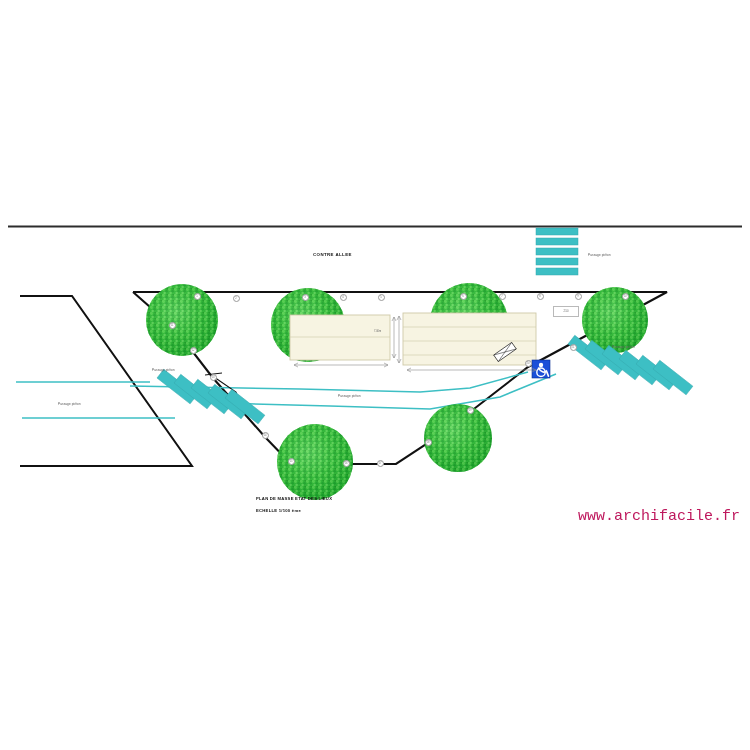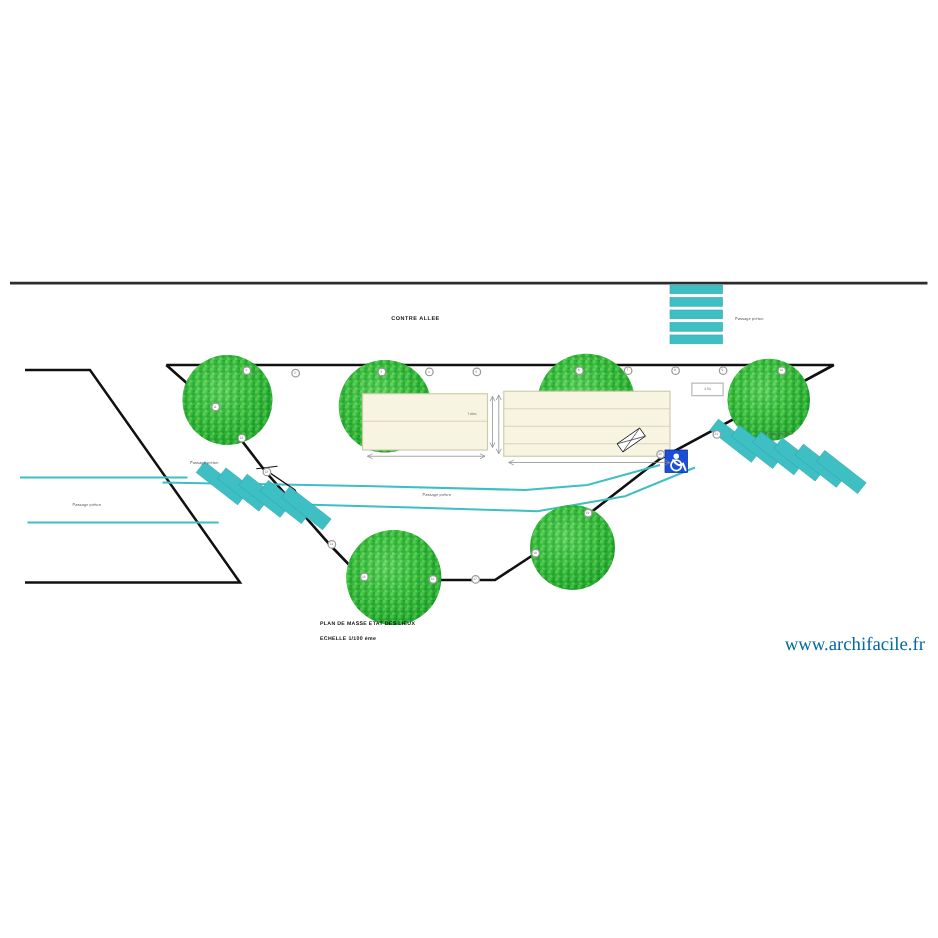--- a/index.html
+++ b/index.html
@@ -14,21 +14,21 @@
   #stage{position:absolute;left:0;top:0;width:750px;height:750px;}
   #plan-svg{position:absolute;left:0;top:0;width:750px;height:750px;}
 
   .txt{position:absolute;white-space:nowrap;color:#1a1a1a;}
   .lbl-tiny{font-size:3.1px;color:#555;letter-spacing:.1px;}
   .lbl-micro{font-size:2.6px;color:#666;}
   .lbl-title{font-size:4.2px;font-weight:bold;color:#111;letter-spacing:.25px;}
   .lbl-contre{font-size:4.4px;font-weight:bold;color:#111;letter-spacing:.4px;}
   .watermark{
     position:absolute;right:10px;top:508px;
-    font-size:15px;color:#0369a1;font-family:Liberation Serif, serif;
+    font-size:15px;color:#be185d;font-family:Liberation Mono, monospace;
   }
   .node{
     position:absolute;width:7px;height:7px;border-radius:50%;
     border:.5px solid #9a9a9a;background:#fff;
     font-size:2.7px;color:#777;
     display:flex;align-items:center;justify-content:center;
     box-sizing:border-box;
   }
   .dimbox{
     position:absolute;border:.6px solid #b9b9b9;background:#fff;

